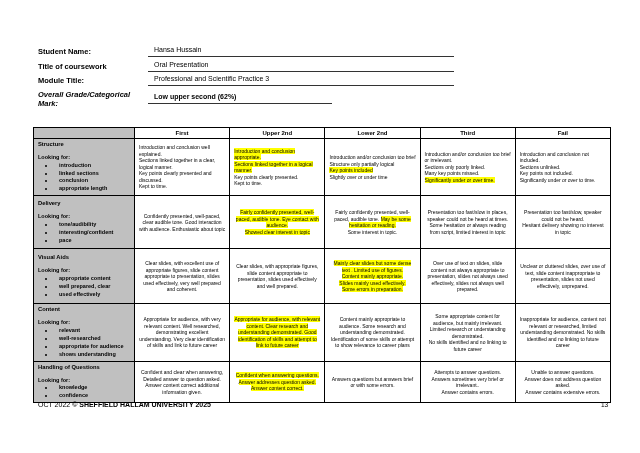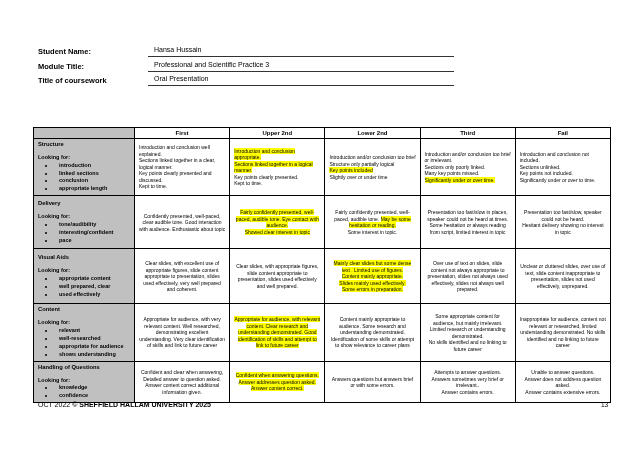--- a/index.html
+++ b/index.html
@@ -61,26 +61,30 @@
 <body>
 
 <div class="page">
 
   <div class="hdr">
     <div class="field">
       <span class="lbl">Student Name:</span>
       <span class="val">Hansa Hussain</span>
     </div>
     <div class="field">
+      <span class="lbl">Title of coursework</span>
+      <span class="val">Oral Presentation</span>
+    </div>
+    <div class="field">
       <span class="lbl">Module Title:</span>
       <span class="val">Professional and Scientific Practice 3</span>
     </div>
-    <div class="field">
-      <span class="lbl">Title of coursework</span>
-      <span class="val">Oral Presentation</span>
+    <div class="field grade">
+      <span class="lbl">Overall Grade/Categorical Mark:</span>
+      <span class="val">Low upper second (62%)</span>
     </div>
   </div>
 
   <table class="rubric">
     <colgroup>
       <col class="c0">
         <col class="cg">
         <col class="cg">
         <col class="cg">
         <col class="cg">

